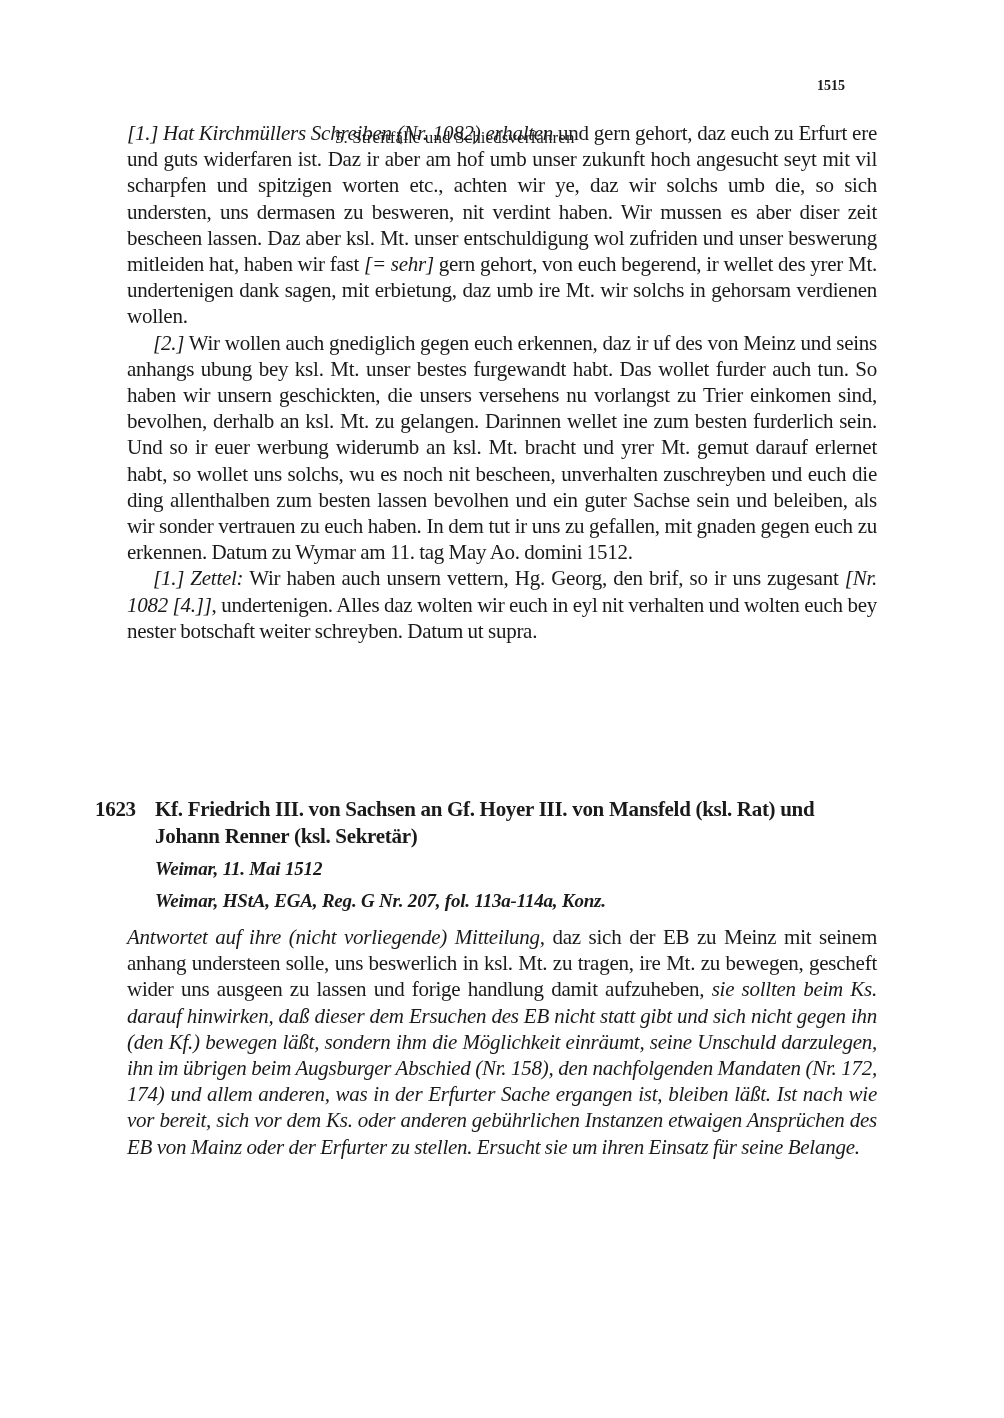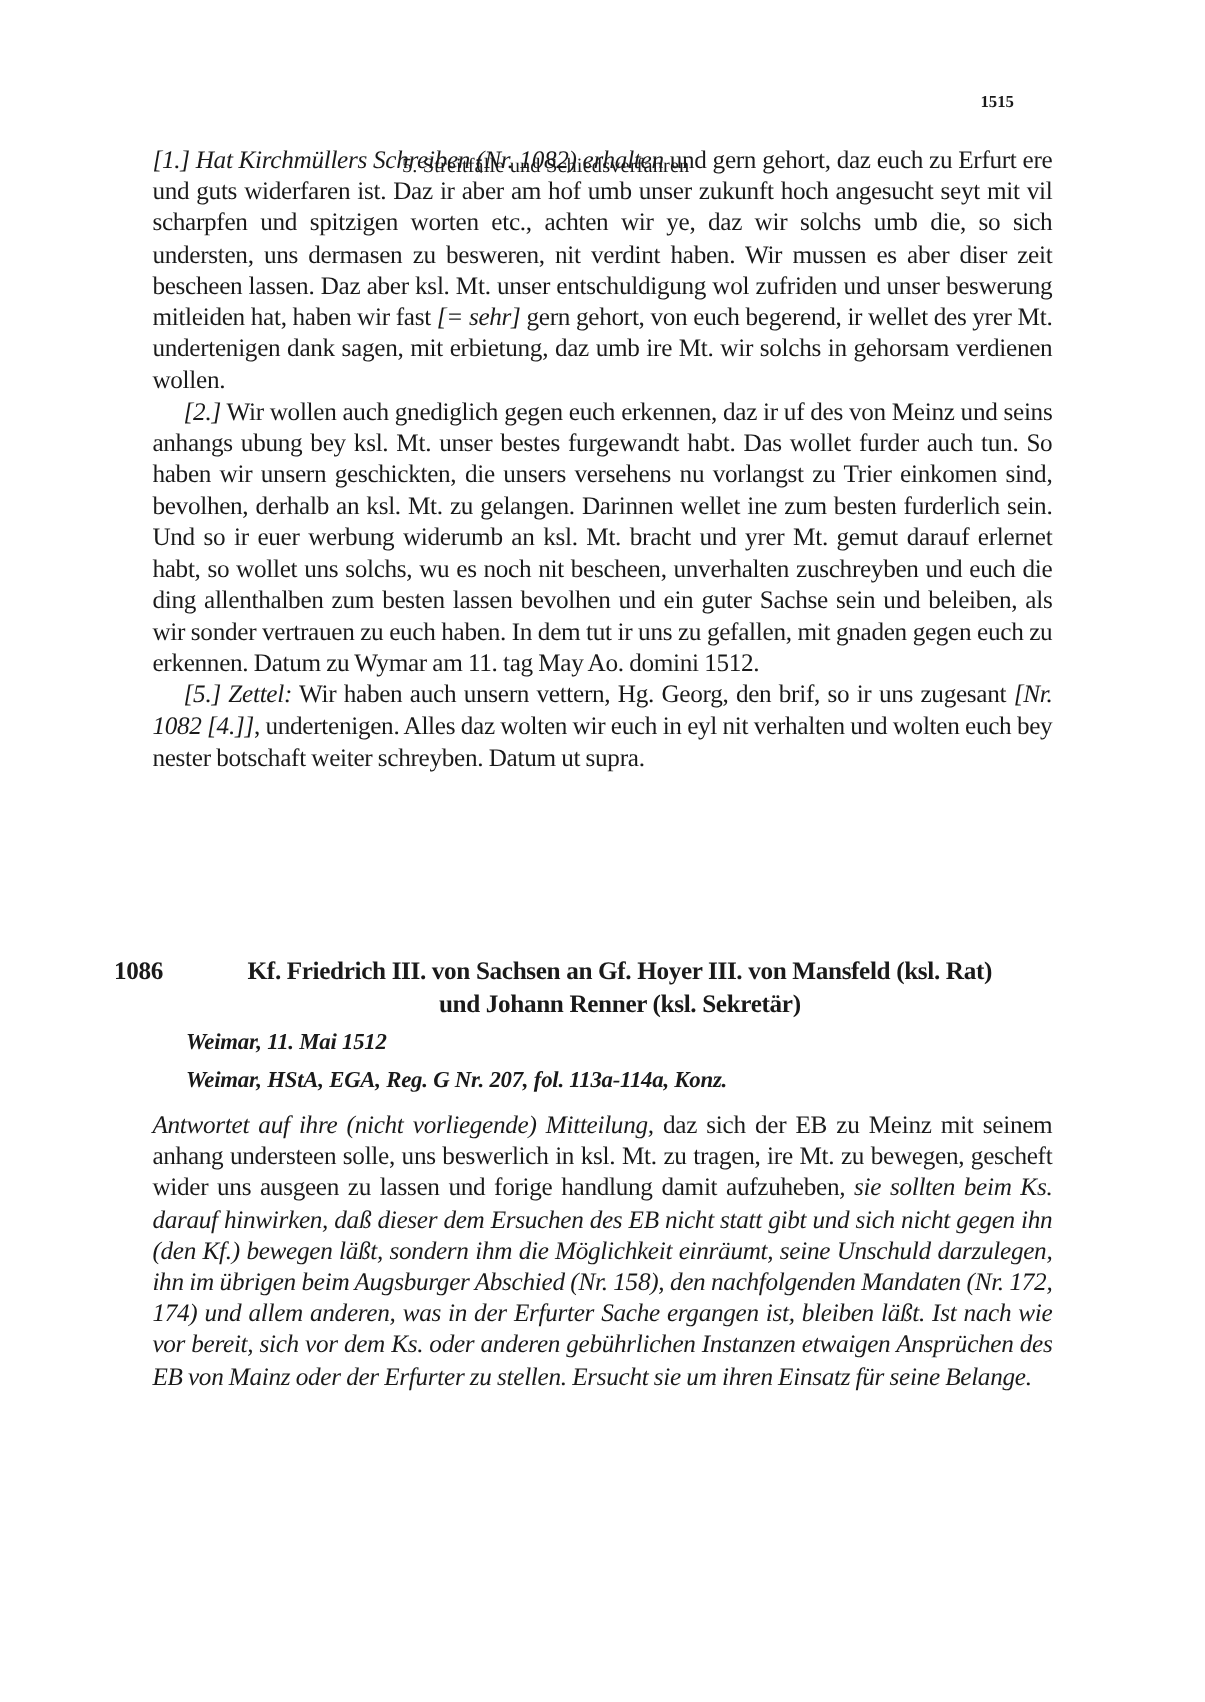--- a/index.html
+++ b/index.html
@@ -67,22 +67,21 @@
       line-height: 26.5px;
       font-weight: bold;
       letter-spacing: -0.3px;
     }
     .doc-number {
       position: absolute;
       left: 0;
       top: 0;
     }
     .doc-title {
-      margin-left: 93px;
-      text-align: center;
+      margin-left: 60px;
     }
     .doc-meta {
       position: absolute;
       left: 155px;
       font-size: 19px;
       font-style: italic;
       letter-spacing: -0.2px;
       font-weight: bold;
     }
     #doc-date { top: 858px; }
@@ -93,25 +92,25 @@
 <body>
 
 <div class="page-header">
   <span class="running-title">5. Streitfälle und Schiedsverfahren</span>
   <span class="page-number">1515</span>
 </div>
 
 <div class="body-text" id="block-1">
   <p><span class="it">[1.] Hat Kirchmüllers Schreiben (Nr. 1082) erhalten</span><span> und gern gehort, daz euch zu Erfurt ere und guts widerfaren ist. Daz ir aber am hof umb unser zukunft hoch angesucht seyt mit vil scharpfen und spitzigen worten etc., achten wir ye, daz wir solchs umb die, so sich understen, uns dermasen zu besweren, nit verdint haben. Wir mussen es aber diser zeit bescheen lassen. Daz aber ksl. Mt. unser entschuldigung wol zufriden und unser beswerung mitleiden hat, haben wir fast </span><span class="it">[= sehr]</span><span> gern gehort, von euch begerend, ir wellet des yrer Mt. undertenigen dank sagen, mit erbietung, daz umb ire Mt. wir solchs in gehorsam verdienen wollen.</span></p>
   <p class="indent"><span class="it">[2.]</span><span> Wir wollen auch gnediglich gegen euch erkennen, daz ir uf des von Meinz und seins anhangs ubung bey ksl. Mt. unser bestes furgewandt habt. Das wollet furder auch tun. So haben wir unsern geschickten, die unsers versehens nu vorlangst zu Trier einkomen sind, bevolhen, derhalb an ksl. Mt. zu gelangen. Darinnen wellet ine zum besten furderlich sein. Und so ir euer werbung widerumb an ksl. Mt. bracht und yrer Mt. gemut darauf erlernet habt, so wollet uns solchs, wu es noch nit bescheen, unverhalten zuschreyben und euch die ding allenthalben zum besten lassen bevolhen und ein guter Sachse sein und beleiben, als wir sonder vertrauen zu euch haben. In dem tut ir uns zu gefallen, mit gnaden gegen euch zu erkennen. Datum zu Wymar am 11. tag May Ao. domini 1512.</span></p>
-  <p class="indent"><span class="it">[5.] Zettel:</span><span> Wir haben auch unsern vettern, Hg. Georg, den brif, so ir uns zugesant </span><span class="it">[Nr. 1082 [4.]]</span><span>, undertenigen. Alles daz wolten wir euch in eyl nit verhalten und wolten euch bey nester botschaft weiter schreyben. Datum ut supra.</span></p>
+  <p class="indent"><span class="it">[1.] Zettel:</span><span> Wir haben auch unsern vettern, Hg. Georg, den brif, so ir uns zugesant </span><span class="it">[Nr. 1082 [4.]]</span><span>, undertenigen. Alles daz wolten wir euch in eyl nit verhalten und wolten euch bey nester botschaft weiter schreyben. Datum ut supra.</span></p>
 </div>
 
 <div class="doc-heading">
-  <span class="doc-number">1086</span>
+  <span class="doc-number">1623</span>
   <div class="doc-title">Kf. Friedrich III. von Sachsen an Gf. Hoyer III. von Mansfeld (ksl. Rat) und Johann Renner (ksl. Sekretär)</div>
 </div>
 
 <div class="doc-meta" id="doc-date">Weimar, 11. Mai 1512</div>
 <div class="doc-meta" id="doc-source">Weimar, HStA, EGA, Reg. G Nr. 207, fol. 113a-114a, Konz.</div>
 
 <div class="body-text" id="block-2">
   <p><span class="it">Antwortet auf ihre (nicht vorliegende) Mitteilung,</span><span> daz sich der EB zu Meinz mit seinem anhang understeen solle, uns beswerlich in ksl. Mt. zu tragen, ire Mt. zu bewegen, gescheft wider uns ausgeen zu lassen und forige handlung damit aufzuheben</span><span class="it">, sie sollten beim Ks. darauf hinwirken, daß dieser dem Ersuchen des EB nicht statt gibt und sich nicht gegen ihn (den Kf.) bewegen läßt, sondern ihm die Möglichkeit einräumt, seine Unschuld darzulegen, ihn im übrigen beim Augsburger Abschied (Nr. 158), den nachfolgenden Mandaten (Nr. 172, 174) und allem anderen, was in der Erfurter Sache ergangen ist, bleiben läßt. Ist nach wie vor bereit, sich vor dem Ks. oder anderen gebührlichen Instanzen etwaigen Ansprüchen des EB von Mainz oder der Erfurter zu stellen. Ersucht sie um ihren Einsatz für seine Belange.</span></p>
 </div>
 

